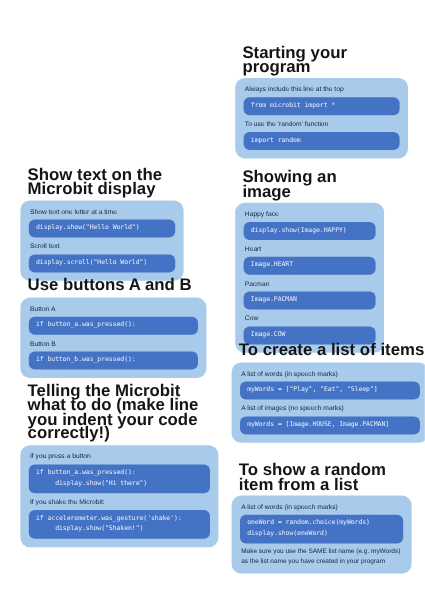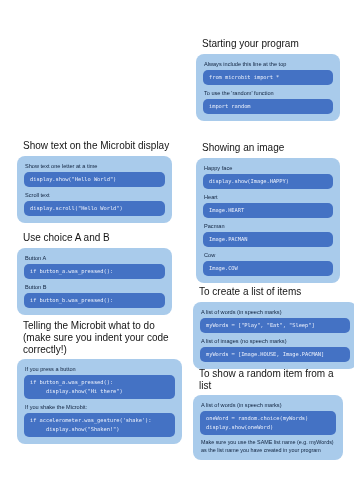--- a/index.html
+++ b/index.html
@@ -32,22 +32,22 @@
     font-size: 7.6px;
     font-weight: bold;
     line-height: 12.5px;
     letter-spacing: 0.1px;
     text-decoration: underline;
     text-underline-offset: 1.5px;
   }
 
   .section { position: absolute; }
   .section-heading {
-    font-size: 10px;
-    font-weight: normal;
+    font-size: 14px;
+    font-weight: bold;
     color: #141414;
     line-height: 11.5px;
     margin: 0 0 4px 0;
     padding-left: 6px;
   }
   .panel {
     background: #a9cbeb;
     border-radius: 8px;
     padding: 5px 7px 6px 7px;
     box-sizing: border-box;
@@ -76,29 +76,29 @@
     letter-spacing: -0.05px;
   }
   .note {
     font-size: 5.4px;
     color: #10233f;
     line-height: 7.6px;
     margin: 2px 0 0 1px;
   }
 
   
-  #sec-show-text   { left: 17px; top: 140px; width: 155px; }
+  #sec-show-text   { left: 17px; top: 140px; width: 136px; }
   #sec-buttons     { left: 17px; top: 232px; width: 155px; }
   #sec-telling     { left: 17px; top: 320px; width: 165px; }
 
   
   #sec-starting    { left: 196px; top: 38px;  width: 144px; }
-  #sec-image       { left: 196px; top: 142px; width: 144px; }
+  #sec-image       { left: 196px; top: 142px; width: 124px; }
   #sec-list        { left: 193px; top: 286px; width: 164px; }
-  #sec-random      { left: 193px; top: 368px; width: 150px; }
+  #sec-random      { left: 193px; top: 386px; width: 150px; }
 
   #sec-telling .section-heading { line-height: 11.8px; }
 </style>
 </head>
 <body>
 
 <div class="sheet">
 
   <div class="title-block">
   </div>
@@ -111,35 +111,35 @@
         <div class="code-line">display.show("Hello World")</div>
       </div>
       <div class="panel-label">Scroll text</div>
       <div class="code-box">
         <div class="code-line">display.scroll("Hello World")</div>
       </div>
     </div>
   </div>
 
   <div class="section" id="sec-buttons">
-    <div class="section-heading">Use choice A and B</div>
+    <div class="section-heading">Use buttons A and B</div>
     <div class="panel">
       <div class="panel-label">Button A</div>
       <div class="code-box">
         <div class="code-line">if button_a.was_pressed():</div>
       </div>
       <div class="panel-label">Button B</div>
       <div class="code-box">
         <div class="code-line">if button_b.was_pressed():</div>
       </div>
     </div>
   </div>
 
   <div class="section" id="sec-telling">
-    <div class="section-heading">Telling the Microbit what to do (make sure you indent your code correctly!)</div>
+    <div class="section-heading">Telling the Microbit what to do (make line you indent your code correctly!)</div>
     <div class="panel">
       <div class="panel-label">If you press a button</div>
       <div class="code-box">
         <div class="code-line">if button_a.was_pressed():</div>
         <div class="code-line">     display.show("Hi there")</div>
       </div>
       <div class="panel-label">If you shake the Microbit:</div>
       <div class="code-box">
         <div class="code-line">if accelerometer.was_gesture('shake'):</div>
         <div class="code-line">     display.show("Shaken!")</div>

